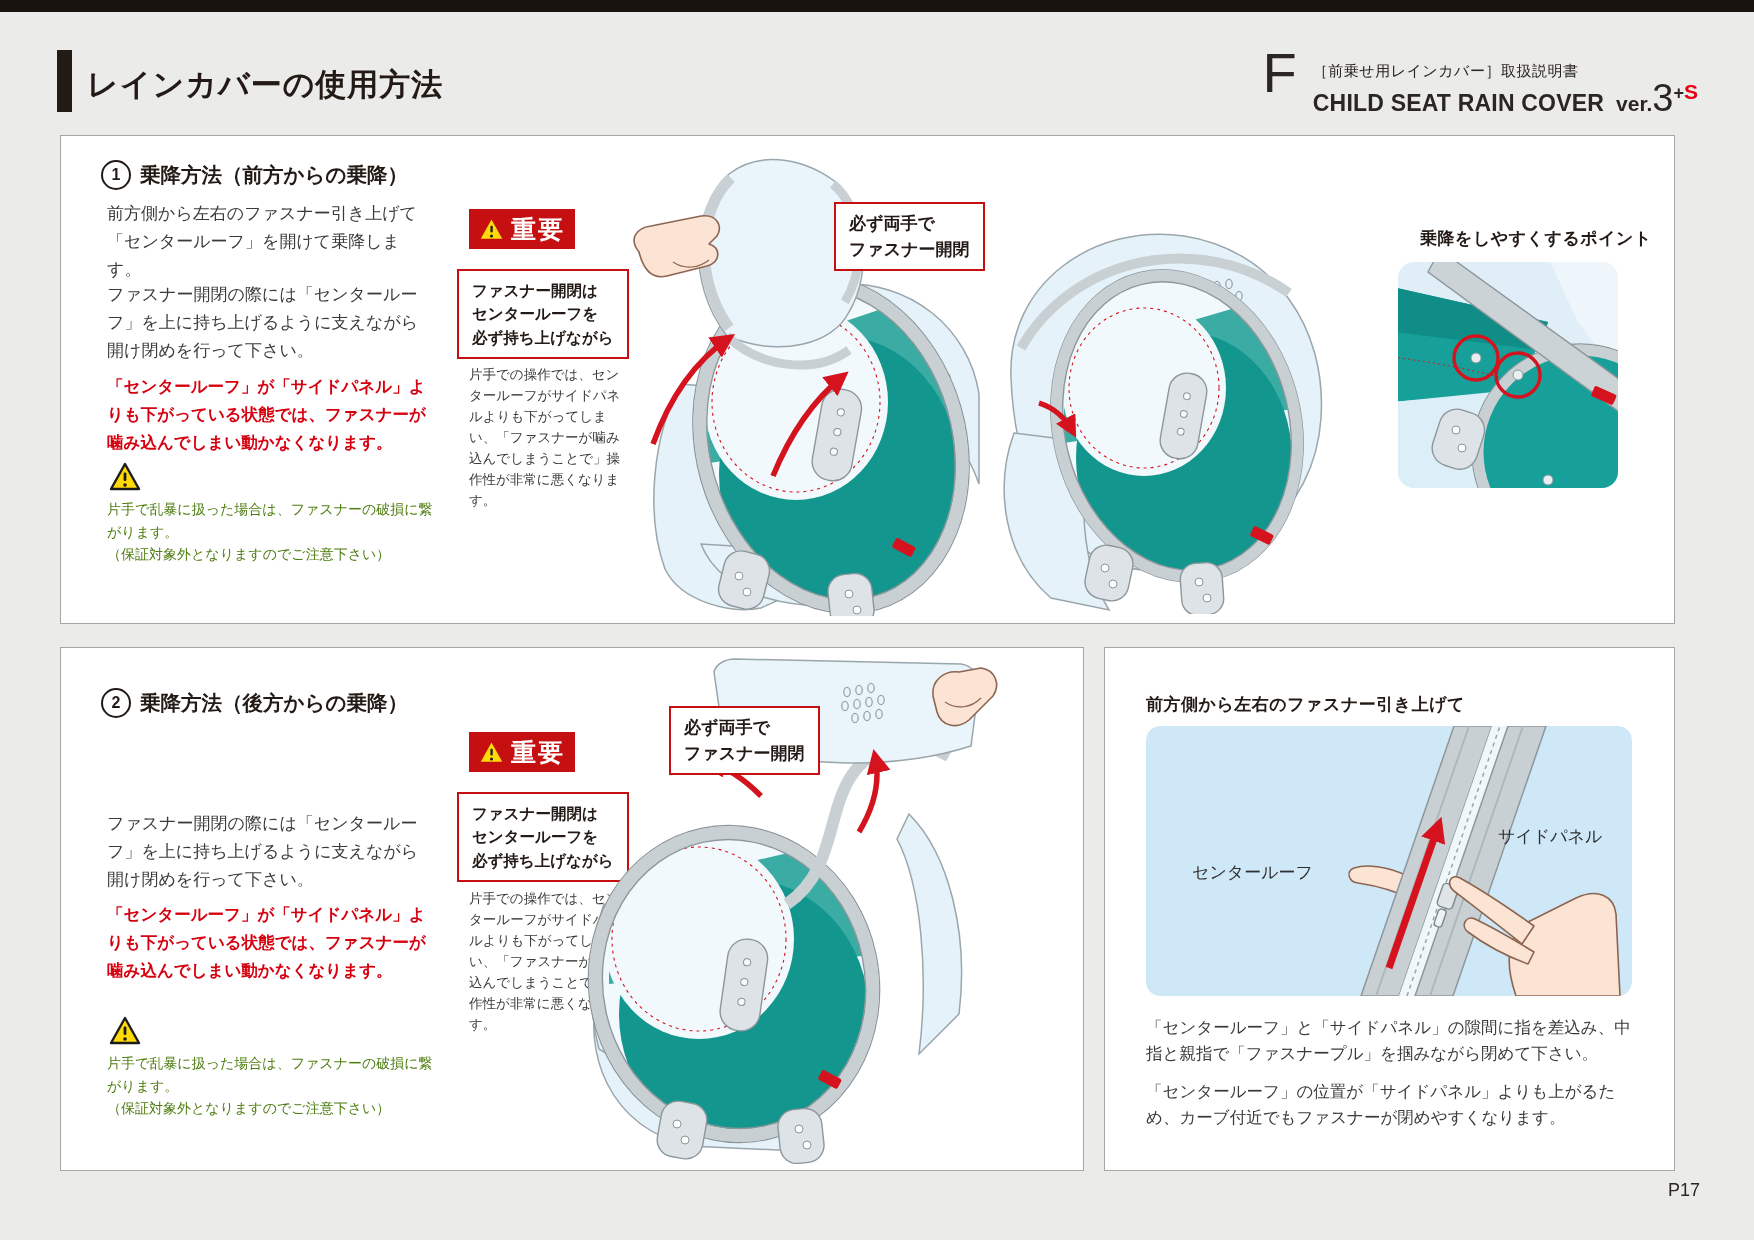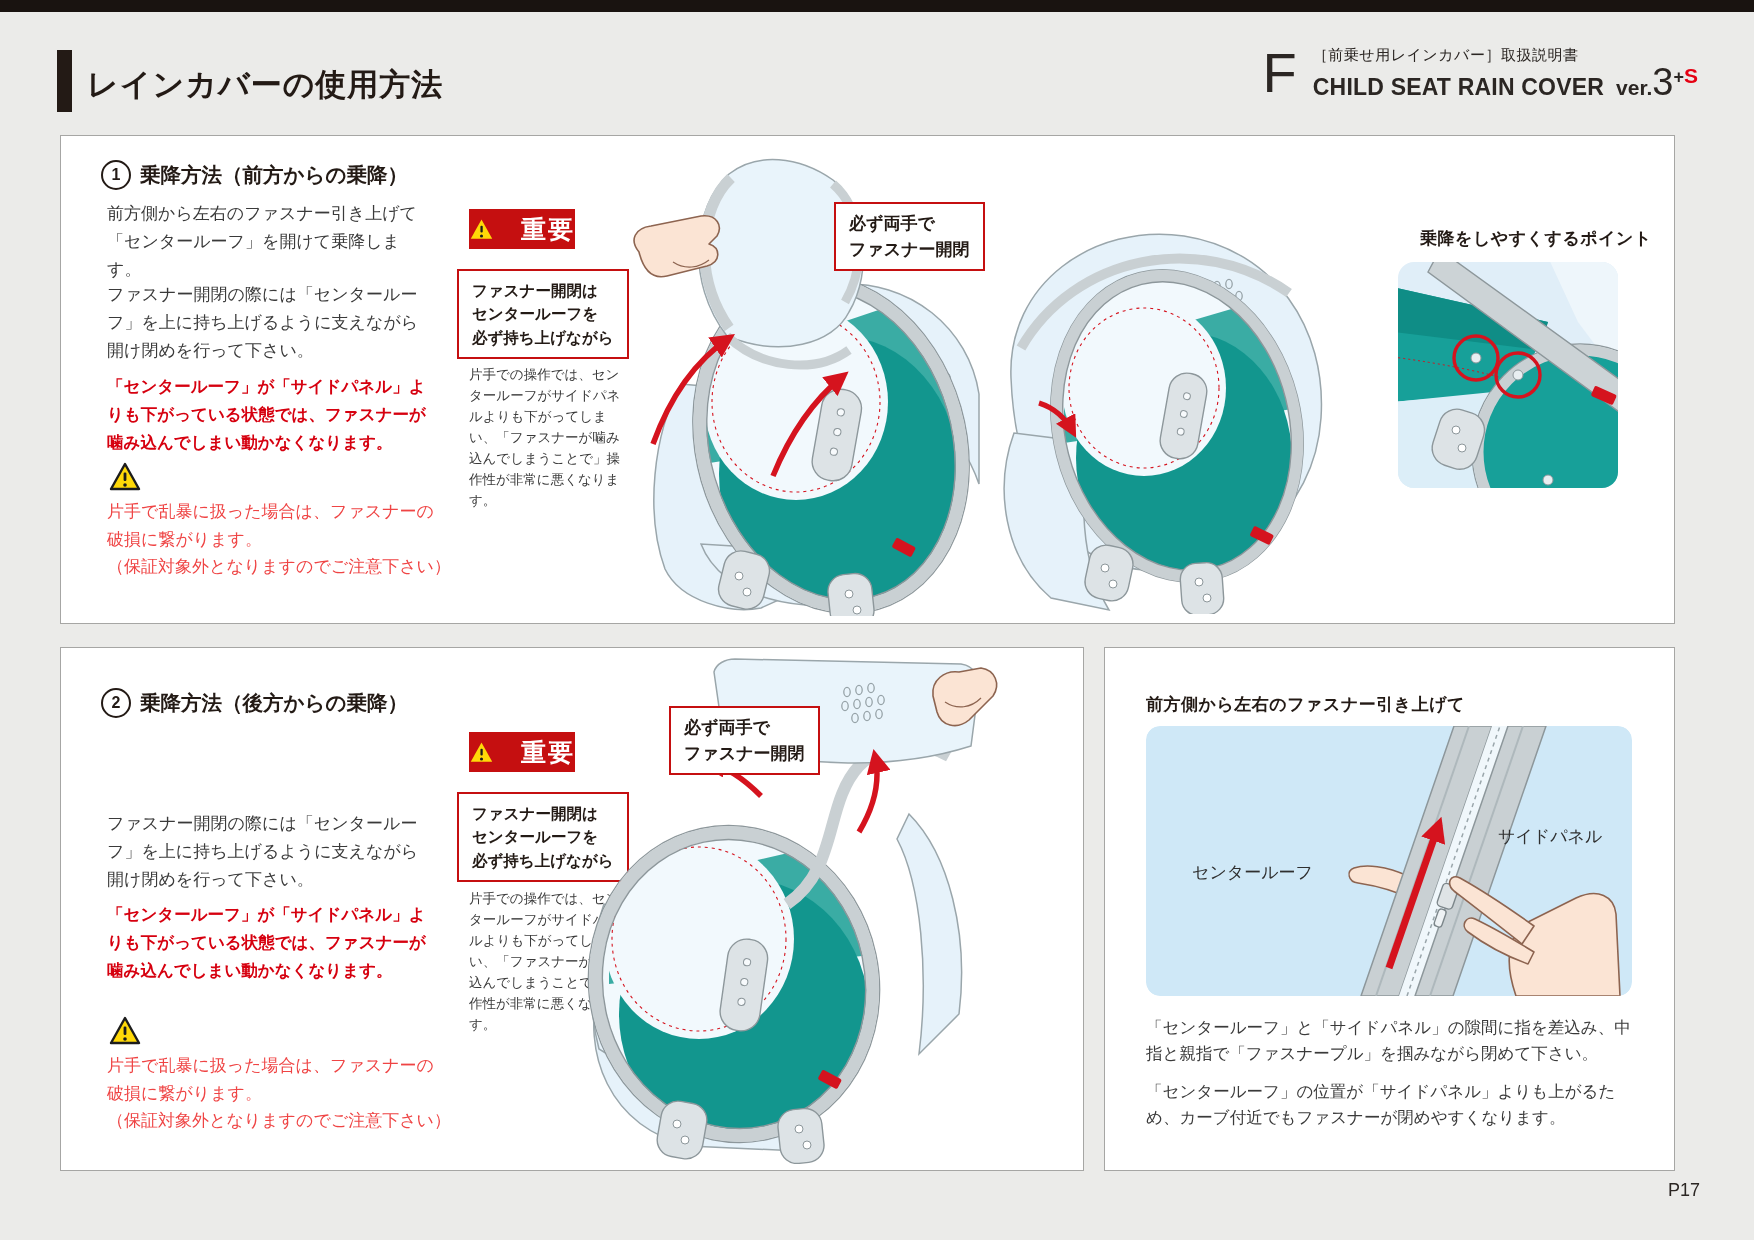--- a/index.html
+++ b/index.html
@@ -6,44 +6,44 @@
   .page{position:relative;width:1754px;height:1240px;background:#ebebe9;overflow:hidden;
         font-family:"Liberation Sans","DejaVu Sans",sans-serif;color:#2b2623;}
   .topbar{position:absolute;left:0;top:0;width:1754px;height:12px;background:#191310;}
 
   .title-block{position:absolute;left:57px;top:50px;display:flex;align-items:flex-end;}
   .title-bar{width:15px;height:62px;background:#231a15;margin-right:15px;}
   .page-title{font-size:31px;font-weight:bold;color:#231a15;margin:0 0 6px 0;letter-spacing:1px;text-align:right;}
 
   .header-right{position:absolute;top:46px;right:56px;display:flex;align-items:flex-start;}
   .header-letter{font-size:56px;line-height:0.95;font-weight:400;margin-right:16px;color:#2b2623;}
-  .header-doc{font-size:15px;color:#2b2623;letter-spacing:0.5px;margin-top:0;}
+  .header-doc{font-size:15px;color:#2b2623;letter-spacing:0.5px;margin-top:16px;}
   .header-prod-line{display:flex;align-items:baseline;font-weight:bold;margin-top:2px;}
   .header-prod{font-size:23px;letter-spacing:0.2px;}
   .header-ver{font-size:21px;margin-left:12px;}
   .header-ver-num{font-size:38px;line-height:0.8;font-weight:normal;}
   .header-ver-plus{font-size:18px;position:relative;top:-12px;font-weight:bold;}
   .header-ver-s{font-size:21px;position:relative;top:-12px;font-weight:bold;color:#e50012;}
 
   .panel{position:absolute;background:#ffffff;border:1.5px solid #a6a6a4;overflow:hidden;}
   #panel1{left:60px;top:135px;width:1613px;height:487px;}
   #panel2a{left:60px;top:647px;width:1022px;height:522px;}
   #panel2b{left:1104px;top:647px;width:569px;height:522px;}
 
   .sec-heading{position:absolute;display:flex;align-items:center;font-weight:bold;font-size:20.5px;color:#231a15;}
   .num-circle{width:26px;height:26px;border:2.2px solid #231a15;border-radius:50%;display:flex;
               align-items:center;justify-content:center;font-size:16px;font-weight:bold;margin-right:9px;flex:0 0 auto;}
   .para{position:absolute;font-size:17px;line-height:1.65;color:#3a3a3a;width:318px;}
   .para-red{position:absolute;font-size:16.5px;line-height:1.7;font-weight:bold;color:#d6000f;width:326px;}
-  .caution-wrap{position:absolute;font-size:17px;line-height:1.62;color:#ef4444;width:480px;}
+  .caution-wrap{position:absolute;font-size:14px;line-height:1.62;color:#4d7c0f;width:480px;}
   .caution-note{white-space:nowrap;}
   .warn-icon{position:absolute;width:32px;height:30px;}
 
   .imp-badge{position:absolute;background:#c50f10;color:#fff;width:106px;height:40px;display:flex;
-             align-items:center;justify-content:space-between;gap:7px;font-size:25px;font-weight:bold;letter-spacing:2px;}
+             align-items:center;justify-content:center;gap:7px;font-size:25px;font-weight:bold;letter-spacing:2px;}
   .imp-badge svg{width:25px;height:23px;}
   .imp-box{position:absolute;border:2.5px solid #c50f10;background:#fff;padding:8px 13px;
            font-weight:bold;font-size:15.5px;line-height:1.5;color:#231a15;white-space:nowrap;}
   .imp-box span{display:block;}
   .imp-note{position:absolute;font-size:13.5px;line-height:1.56;color:#3a3a3a;width:156px;}
 
   .hands-label{position:absolute;border:2.5px solid #c50f10;background:#fff;padding:7px 13px;
                font-weight:bold;font-size:17px;line-height:1.5;color:#231a15;white-space:nowrap;z-index:6;}
   .hands-label span{display:block;}
 

